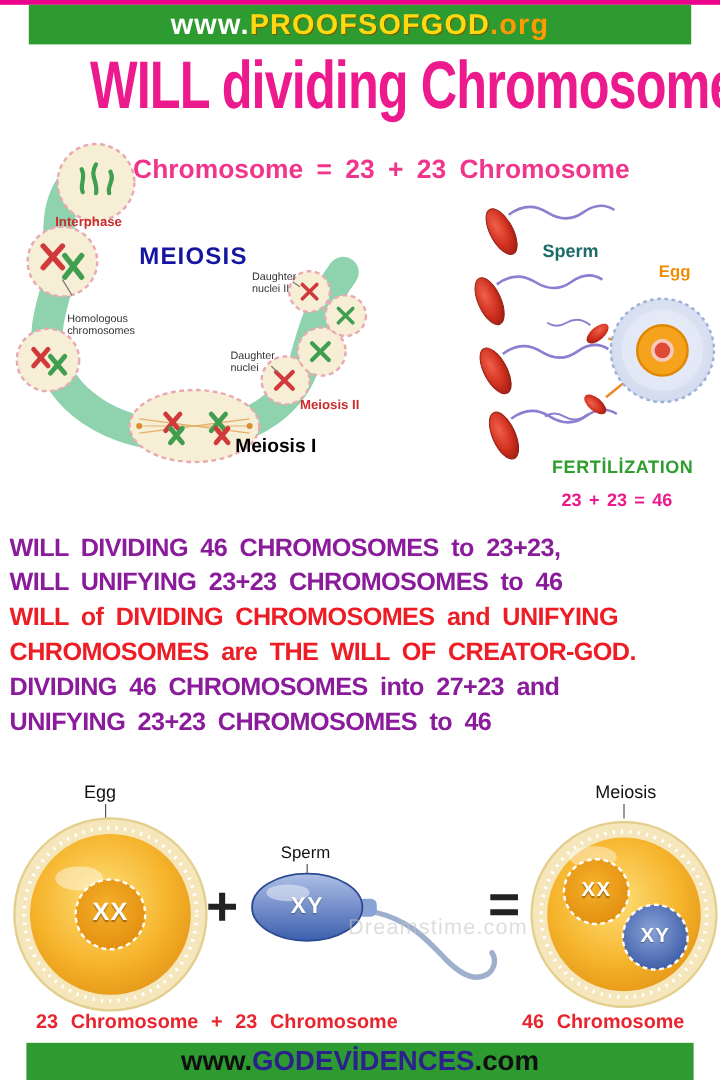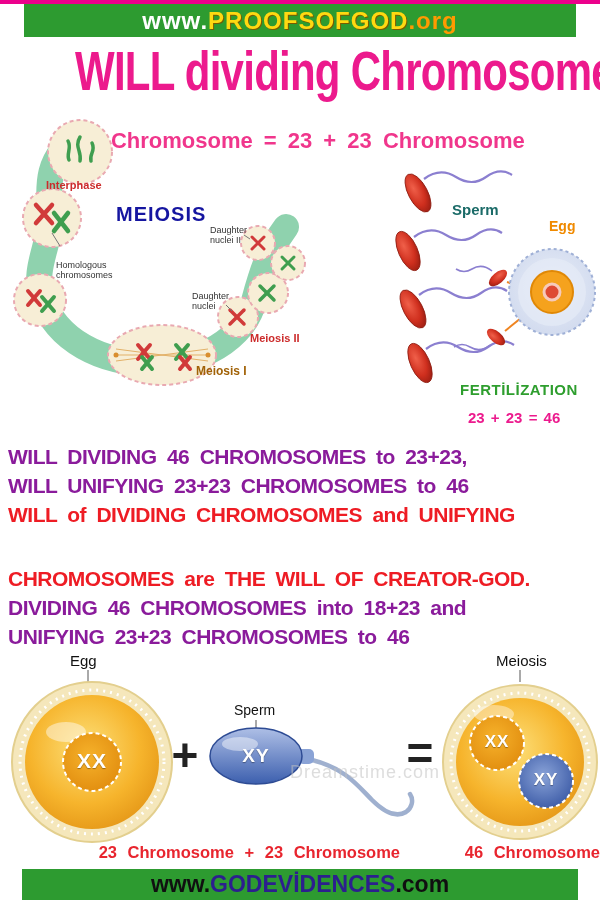--- a/index.html
+++ b/index.html
@@ -24,21 +24,21 @@
 
   #diagram-band{left:0;top:115px;width:600px;height:325px;}
   #diagram-band svg{position:absolute;left:0;top:0;}
   .dlbl{position:absolute;font-weight:bold;}
   #interphase-label{left:46px;top:64px;color:#cc2b2b;font-size:11px;}
   #meiosis-heading{left:116px;top:88px;color:#1515a0;font-size:20px;letter-spacing:1px;}
   #homologous-label{left:56px;top:130px;color:#333333;font-size:9px;font-weight:normal;line-height:1.15;margin-top:15px;}
   #daughter-nuclei-ii-label{left:210px;top:110px;color:#333333;font-size:9px;font-weight:normal;line-height:1.15;}
   #daughter-nuclei-label{left:192px;top:176px;color:#333333;font-size:9px;font-weight:normal;line-height:1.15;}
   #meiosis-ii-label{left:250px;top:217px;color:#cc2b2b;font-size:11px;}
-  #meiosis-i-label{left:196px;top:249px;color:#a16207;font-size:12px;}
+  #meiosis-i-label{left:196px;top:249px;color:#000000;font-size:16px;}
   #sperm-label-top{left:452px;top:86px;color:#1b6b68;font-size:15px;}
   #egg-label-top{left:549px;top:103px;color:#f08a00;font-size:14px;}
   #fertilization-label{left:460px;top:266px;color:#2e9e2e;font-size:15px;letter-spacing:0.5px;}
   #equation-label{left:468px;top:294px;color:#ec1a8d;font-size:15px;word-spacing:2px;}
 
   #body-text{left:8px;top:432px;width:588px;}
   .body-line{display:block;height:29px;line-height:29px;font-weight:bold;font-size:21px;
              letter-spacing:-0.5px;word-spacing:5px;white-space:nowrap;}
 
   #bottom-band{left:0;top:648px;width:600px;height:212px;}
@@ -52,21 +52,21 @@
   #egg-xx{left:66px;top:101px;font-size:21px;}
   #sperm-xy{left:230px;top:97px;font-size:19px;}
   #zygote-xx{left:471px;top:84px;font-size:17px;}
   #zygote-xy{left:520px;top:122px;font-size:17px;}
   .op{position:absolute;width:44px;text-align:center;color:#222222;font-weight:bold;font-size:46px;}
   #plus-sign{left:163px;top:80px;}
   #equals-sign{left:398px;top:78px;}
   #watermark{left:290px;top:114px;color:#c2c2c2;opacity:0.55;font-size:18px;letter-spacing:1px;}
 
   .caption{position:absolute;color:#e8252e;font-weight:bold;font-size:16.5px;
-           word-spacing:6px;text-align:right;white-space:nowrap;}
+           word-spacing:6px;text-align:left;white-space:nowrap;}
   #left-caption{left:30px;top:843px;width:370px;}
   #right-caption{left:435px;top:843px;width:165px;}
 
   #bottom-banner{left:22px;top:869px;width:556px;height:31px;background:#2d9b30;
                  display:flex;align-items:center;justify-content:center;
                  font-weight:bold;font-size:23px;}
   #bottom-banner .pfx,#bottom-banner .sfx{color:#101010;}
   #bottom-banner .dom{color:#2c1f8e;}
 </style>
 </head>
@@ -214,22 +214,22 @@
     <div id="sperm-label-top" class="dlbl">Sperm</div>
     <div id="egg-label-top" class="dlbl">Egg</div>
     <div id="fertilization-label" class="dlbl">FERTİLİZATION</div>
     <div id="equation-label" class="dlbl">23 + 23 = 46</div>
   </div>
 
   <div id="body-text" class="abs">
     <span class="body-line" style="color: rgb(138, 27, 155); margin-top: 10px;">WILL DIVIDING 46 CHROMOSOMES to 23+23,</span>
     <span class="body-line" style="color: rgb(138, 27, 155);">WILL UNIFYING 23+23 CHROMOSOMES to 46</span>
     <span class="body-line" style="color: rgb(238, 28, 36);">WILL of DIVIDING CHROMOSOMES and UNIFYING</span>
-    <span class="body-line" style="color: rgb(238, 28, 36); margin-top: 35px;">CHROMOSOMES are THE WILL OF CREATOR-GOD.</span>
-    <span class="body-line" style="color: rgb(138, 27, 155);">DIVIDING 46 CHROMOSOMES into 18+23 and</span>
+    <span class="body-line" style="color: rgb(238, 28, 36);">CHROMOSOMES are THE WILL OF CREATOR-GOD.</span>
+    <span class="body-line" style="color: rgb(138, 27, 155);">DIVIDING 46 CHROMOSOMES into 27+23 and</span>
     <span class="body-line" style="color: rgb(138, 27, 155);">UNIFYING 23+23 CHROMOSOMES to 46</span>
   </div>
 
   <div id="bottom-band" class="abs">
     <svg width="600" height="212" viewBox="0 0 600 212">
       <defs>
         <radialGradient id="gradYolk" cx="45%" cy="40%" r="75%">
           <stop offset="0%" stop-color="#fde07a"></stop>
             <stop offset="55%" stop-color="#f6b42c"></stop>
             <stop offset="100%" stop-color="#dd8a0e"></stop>

